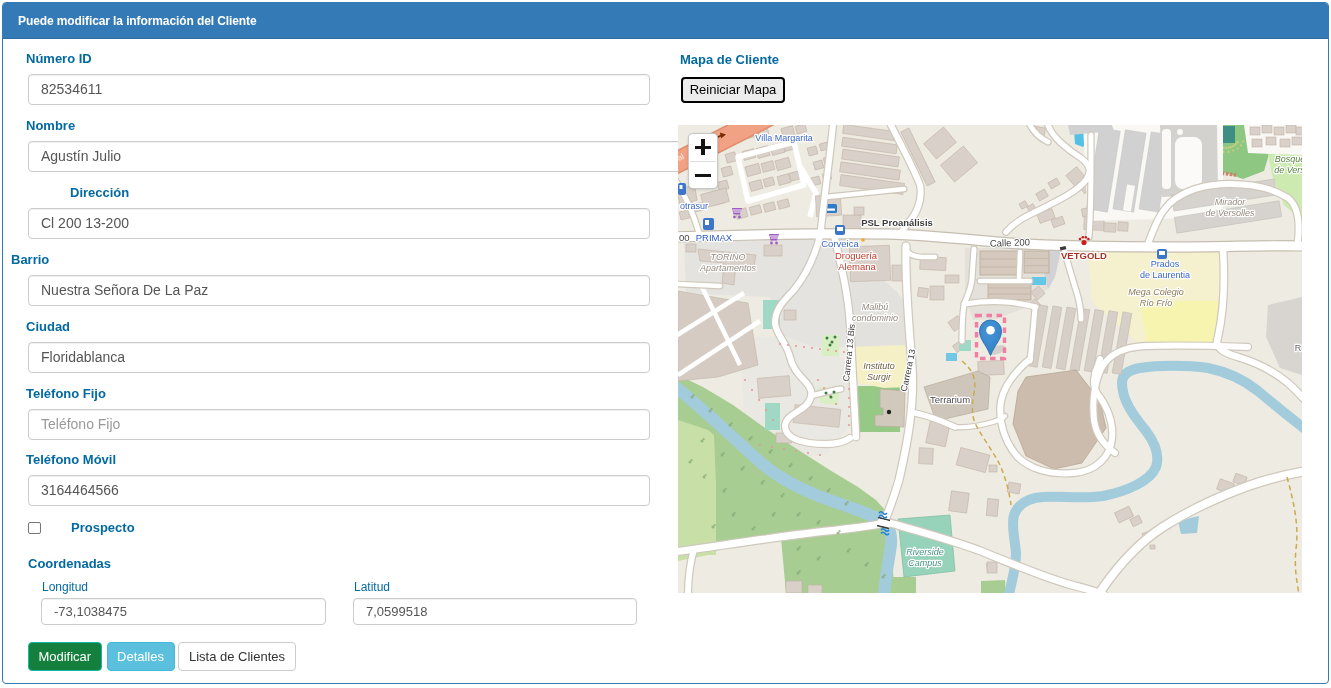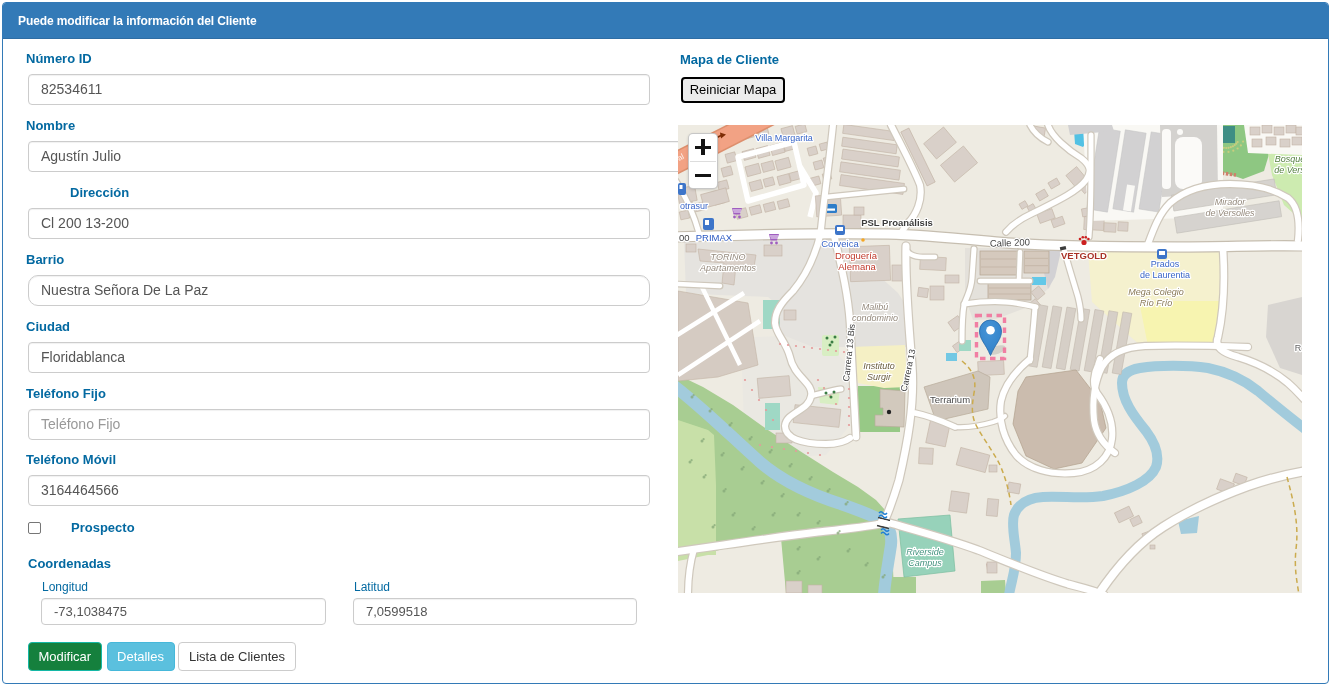--- a/index.html
+++ b/index.html
@@ -16,22 +16,22 @@
 <div class="panel">
 <div class="phead">Puede modificar la información del Cliente</div>
 </div>
 
 <div class="lbl" style="left:26px; top:51px;">Número ID</div>
 <div class="inp" style="left:28px; top:74px; width:622px;">82534611</div>
 <div class="lbl" style="left:26px; top:118px;">Nombre</div>
 <div class="inp" style="left:28px; top:141px; width:684px;">Agustín Julio</div>
 <div class="lbl" style="left:26px; top:185px;padding-left:44px;">Dirección</div>
 <div class="inp" style="left:28px; top:208px; width:622px;">Cl 200 13-200</div>
-<div class="lbl" style="left:26px; top:252px;">Barrio</div>
-<div class="inp" style="left:28px; top:275px; width:622px;border-radius:10px;">Nuestra Señora De La Paz</div>
+<div class="lbl" style="left:11px; top:252px;">Barrio</div>
+<div class="inp" style="left:28px; top:275px; width:622px;">Nuestra Señora De La Paz</div>
 <div class="lbl" style="left:26px; top:319px;">Ciudad</div>
 <div class="inp" style="left:28px; top:342px; width:622px;">Floridablanca</div>
 <div class="lbl" style="left:26px; top:386px;">Teléfono Fijo</div>
 <div class="inp ph" style="left:28px; top:409px; width:622px;">Teléfono Fijo</div>
 <div class="lbl" style="left:26px; top:452px;">Teléfono Móvil</div>
 <div class="inp" style="left:28px; top:475px; width:622px;">3164464566</div>
 
 <div style="position:absolute; left:28px; top:522px; width:13px; height:12px; border:1px solid #767676; background:#fff; border-radius:2px;"></div>
 <div class="lbl" style="left:59px; top:520px;margin-left:12px;">Prospecto</div>
 

